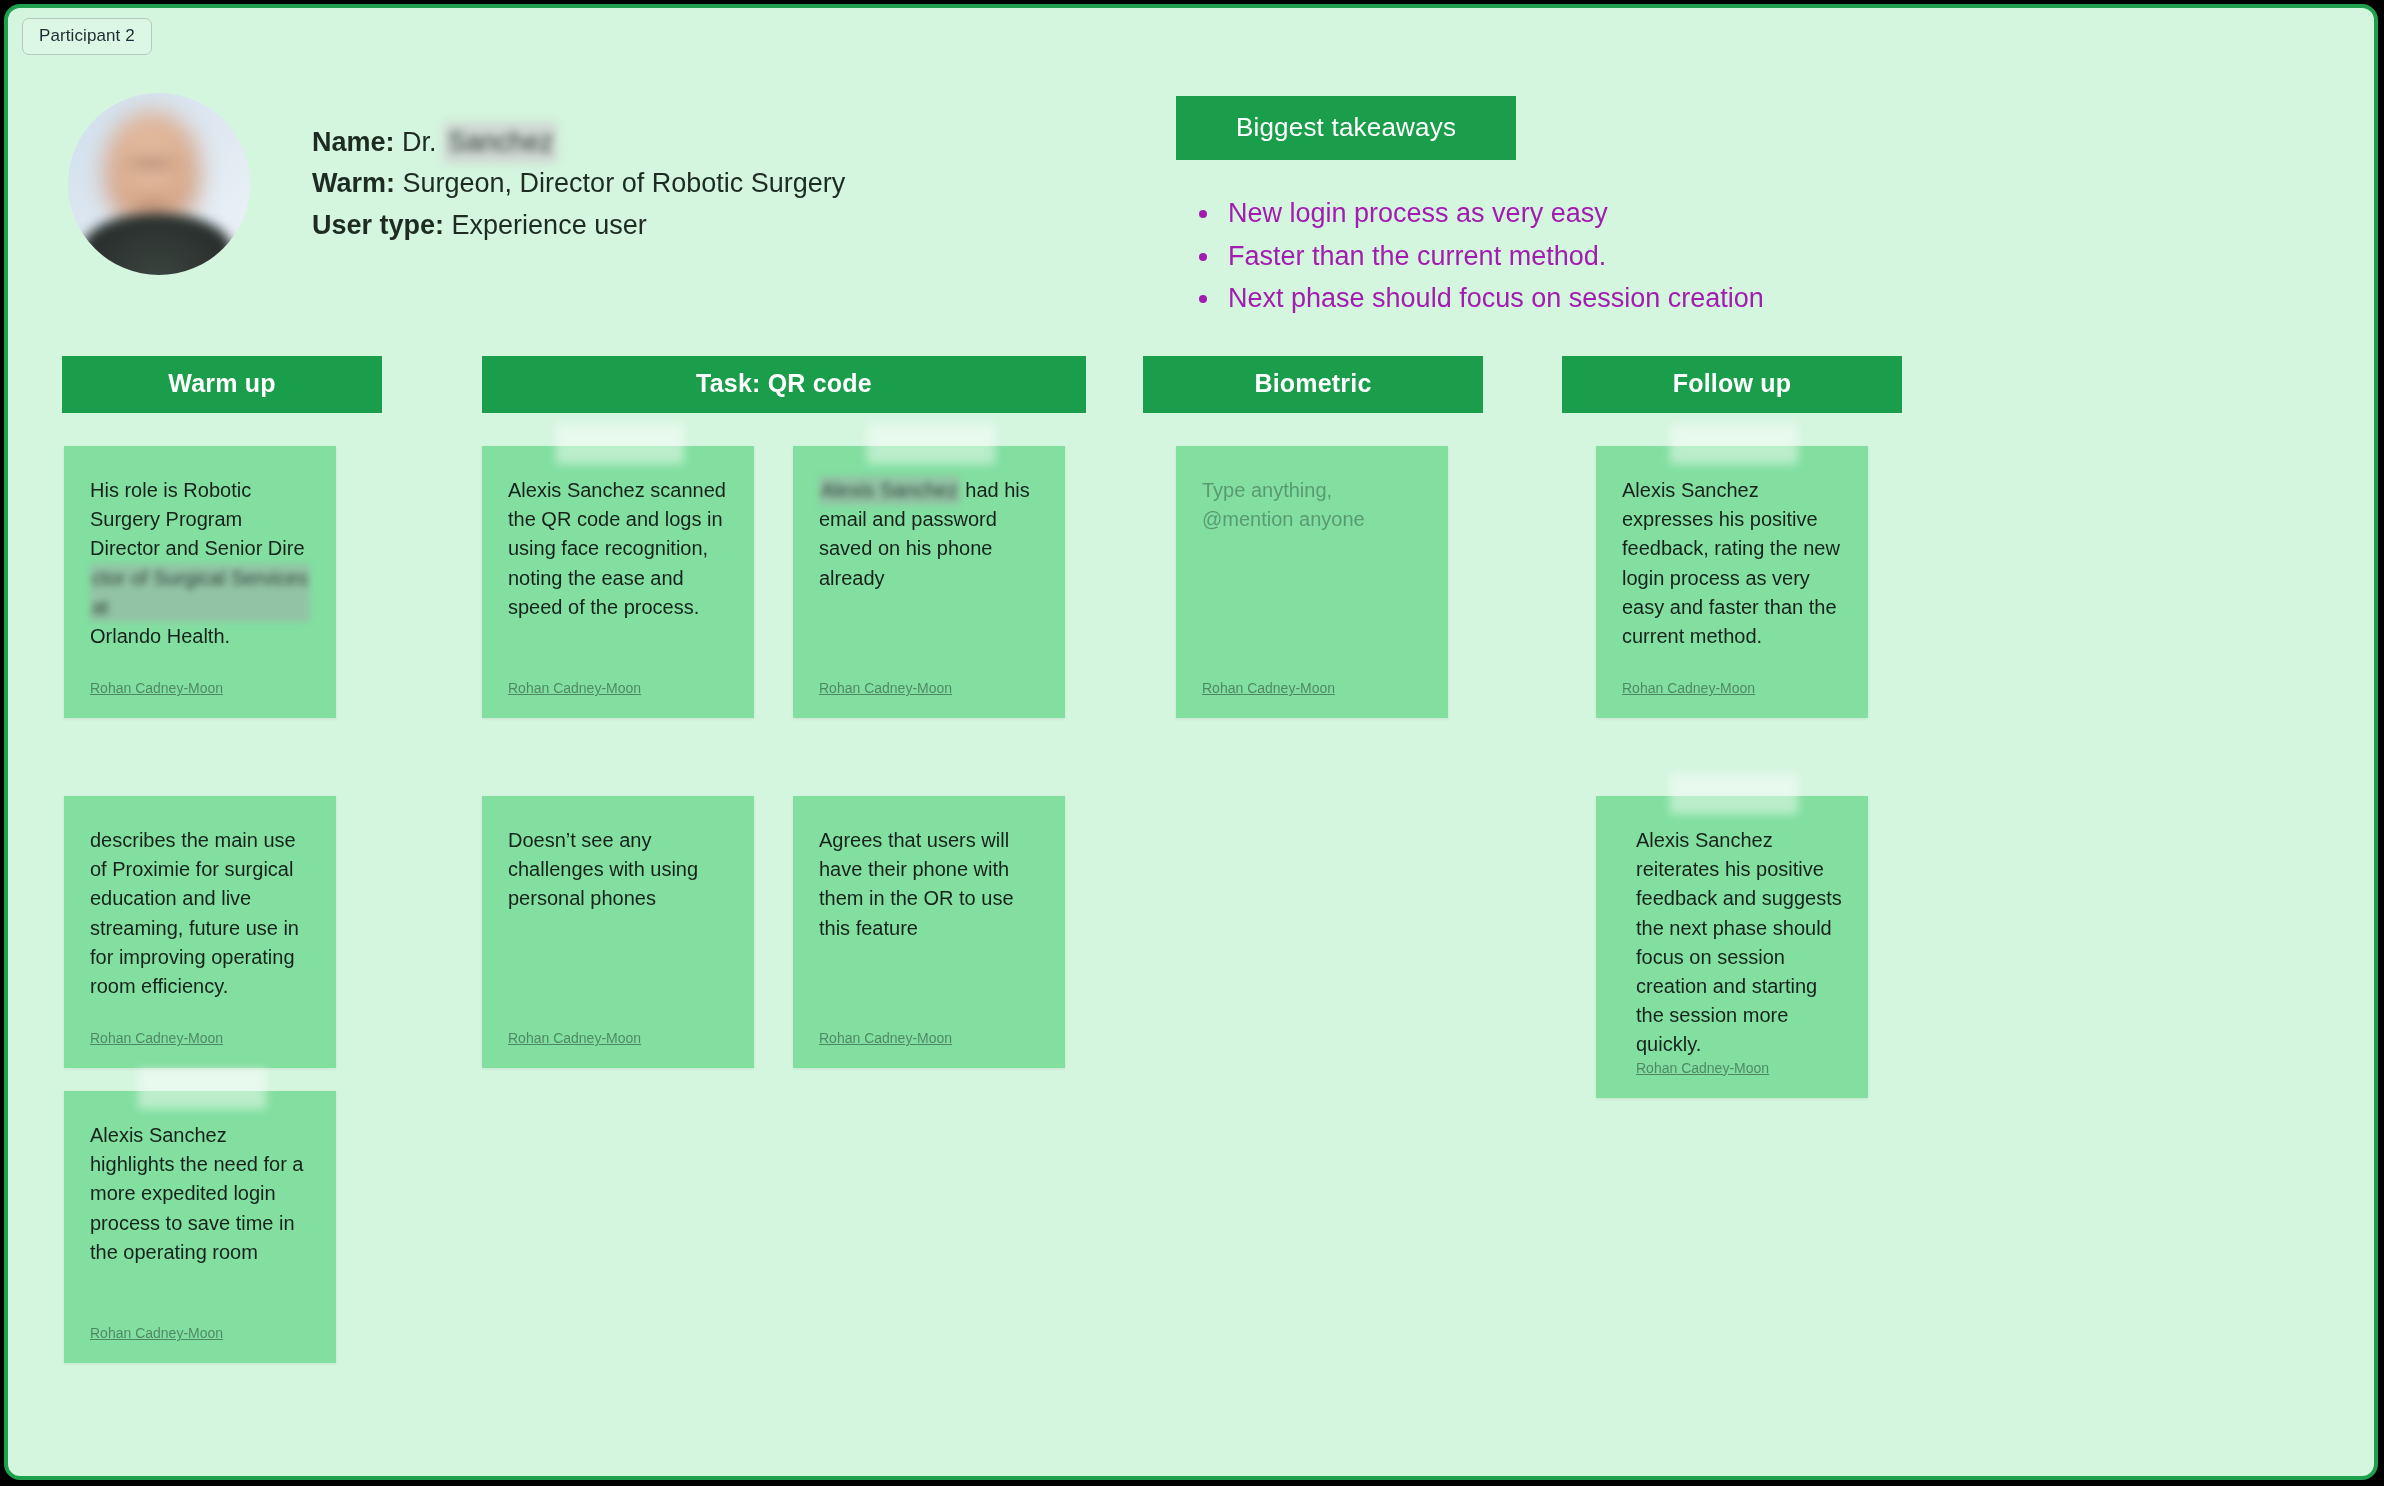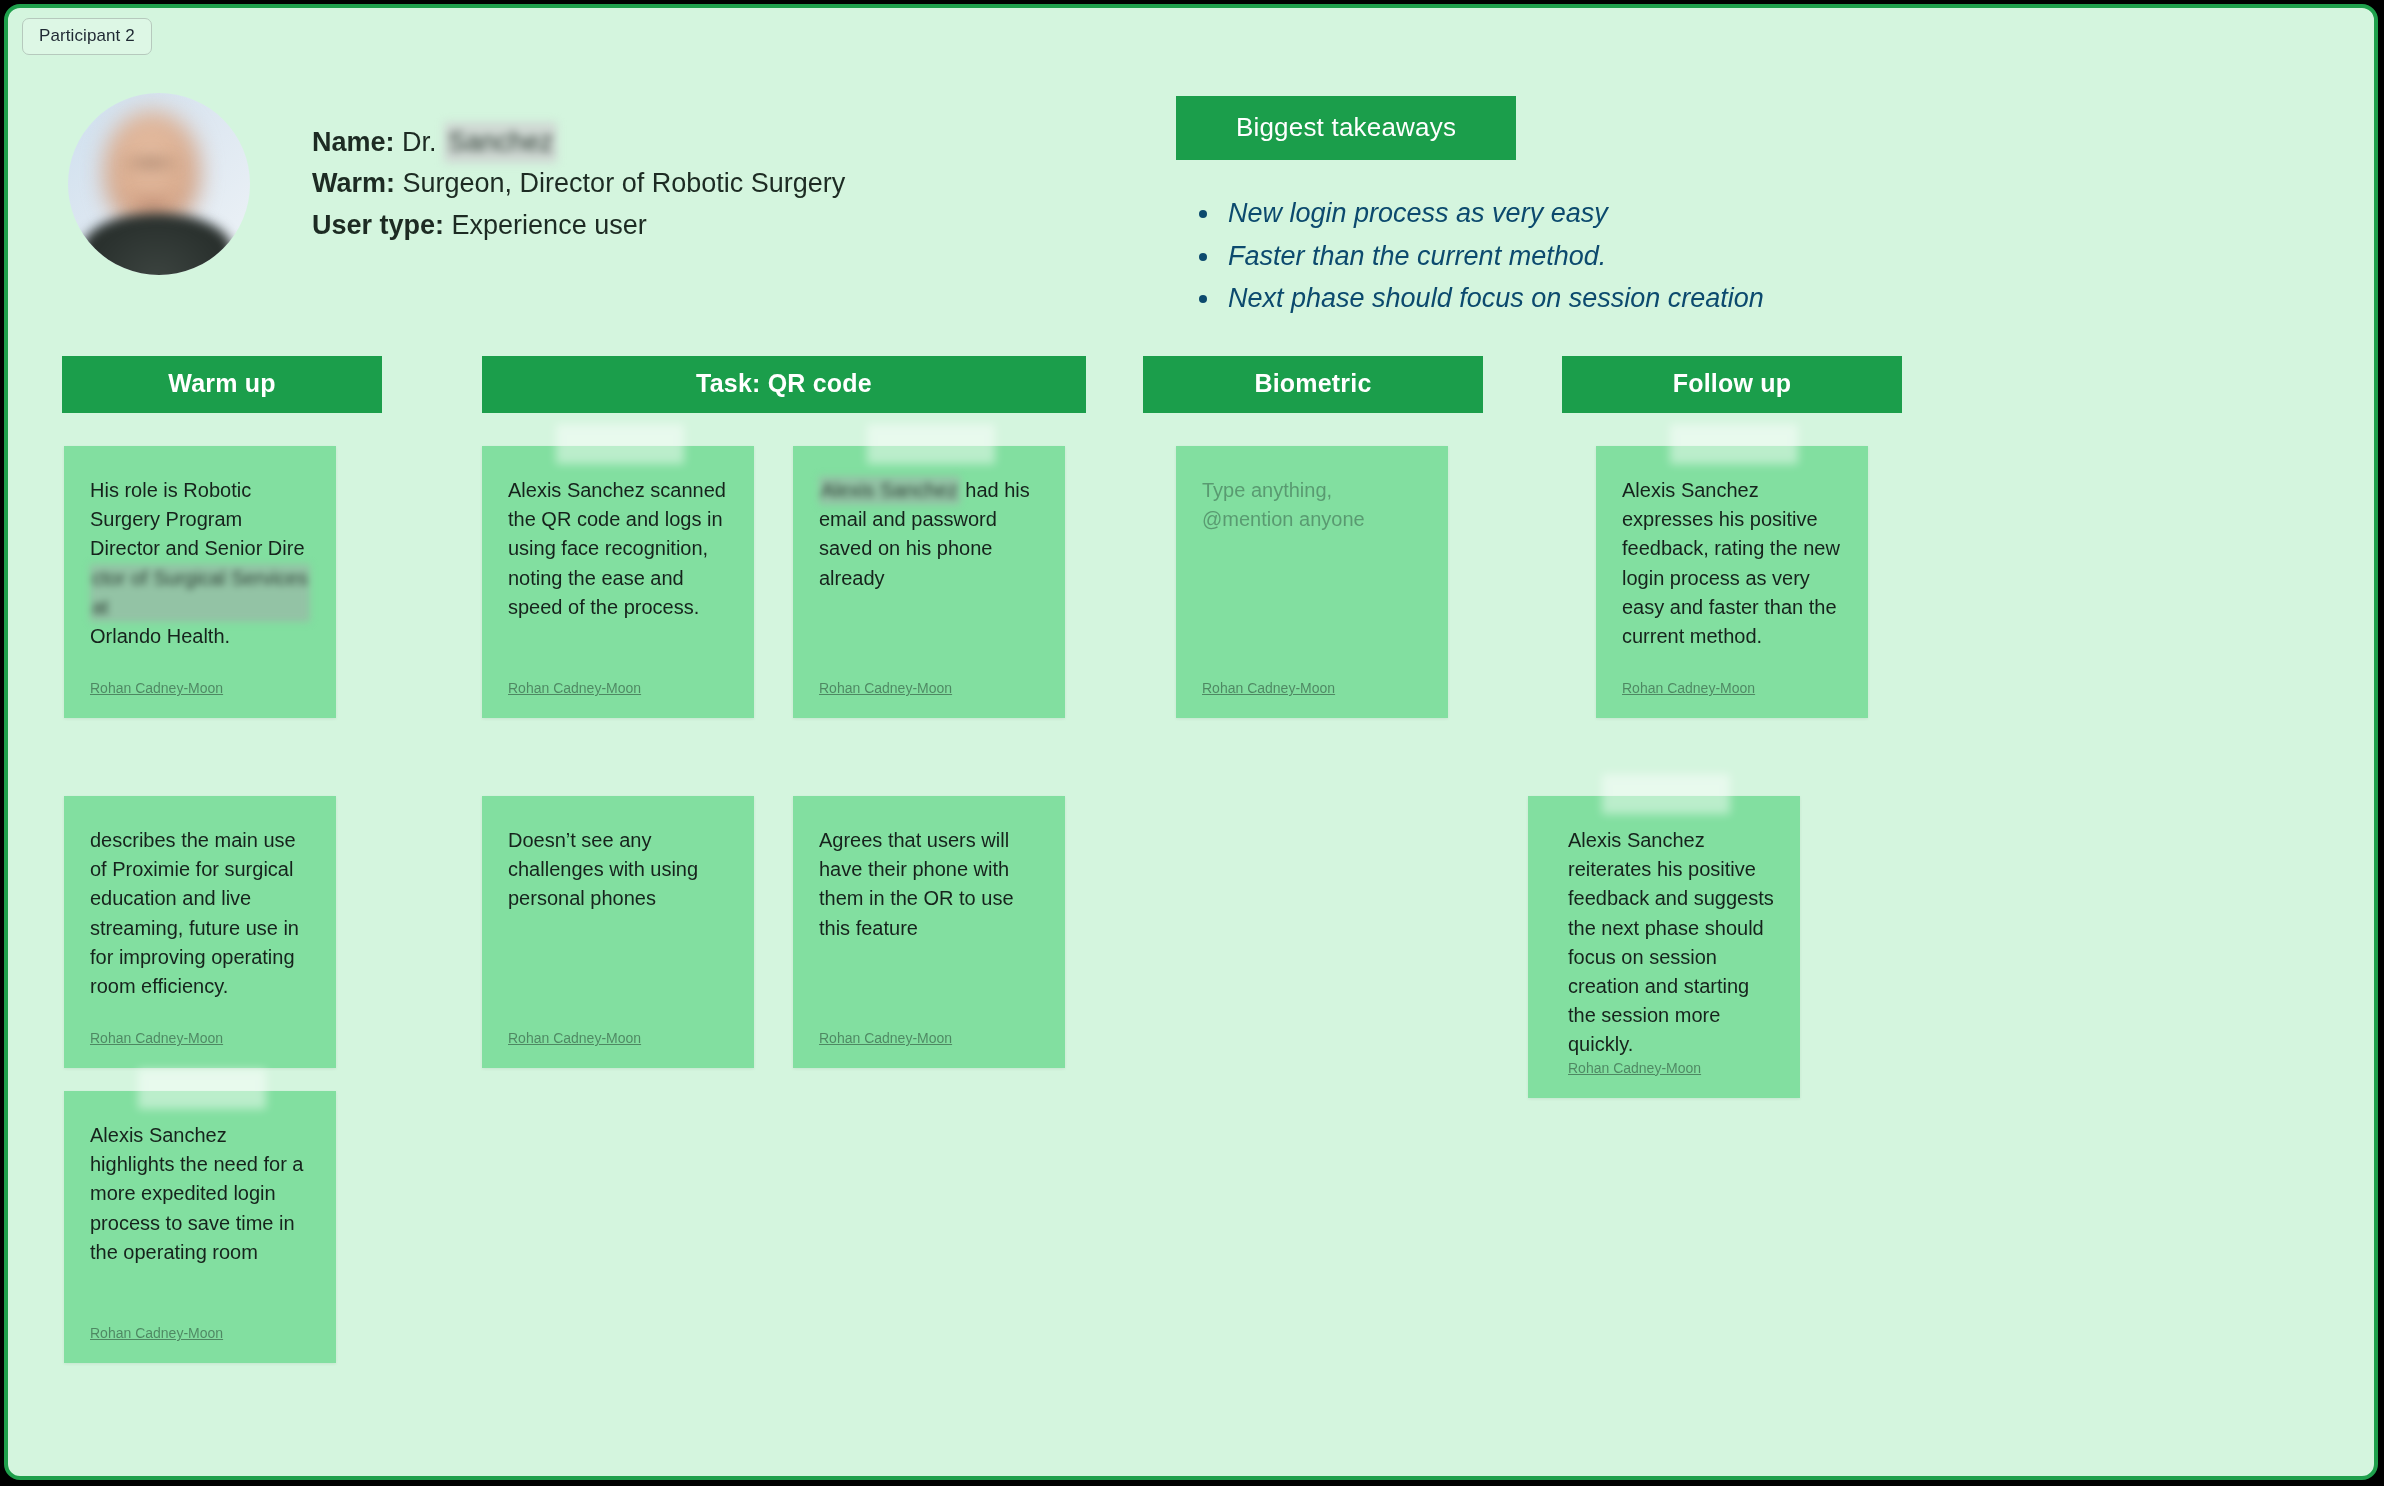--- a/index.html
+++ b/index.html
@@ -101,24 +101,23 @@
     color: #ffffff;
     font-size: 26px;
     font-weight: normal;
     text-align: center;
     padding: 16px 10px 17px 10px;
     letter-spacing: .2px;
   }
   #takeaways ul { margin: 32px 0 0 46px; }
   #takeaways li {
     font-size: 27px;
-    color: #0c4a6e;
+    color: #a21caf;
     line-height: 1.58;
     padding-left: 6px;
-    font-style: italic;
   }
 
   
   #board { position: absolute; left: 0; top: 348px; width: 100%; }
   .col { position: absolute; top: 0; }
   .col-head {
     background: #1b9e4b;
     color: #fff;
     font-size: 25px;
     font-weight: bold;
@@ -255,20 +254,20 @@
           <div class="author">Rohan Cadney-Moon</div>
         </div>
       </div>
       <div class="col" style="left: 0px;">
         <div class="col-head" style="position: absolute; left: 1554px; top: 0px; width: 340px;"><span>Follow up</span></div>
         <div class="note" style="left: 1588px; top: 90px;">
           <div class="ghost"></div>
           <div class="txt">Alexis Sanchez expresses his positive feedback, rating the new login process as very easy and faster than the current method.</div>
           <div class="author">Rohan Cadney-Moon</div>
         </div>
-        <div class="note" style="left: 1520px; top: 440px; padding-left: 40px;">
+        <div class="note" style="left: 1588px; top: 440px; padding-left: 40px;">
           <div class="ghost"></div>
           <div class="txt">Alexis Sanchez reiterates his positive feedback and suggests the next phase should focus on session creation and starting the session more quickly.</div>
           <div class="author">Rohan Cadney-Moon</div>
         </div>
       </div>
     </div>
 </div>
 
 </body></html>

